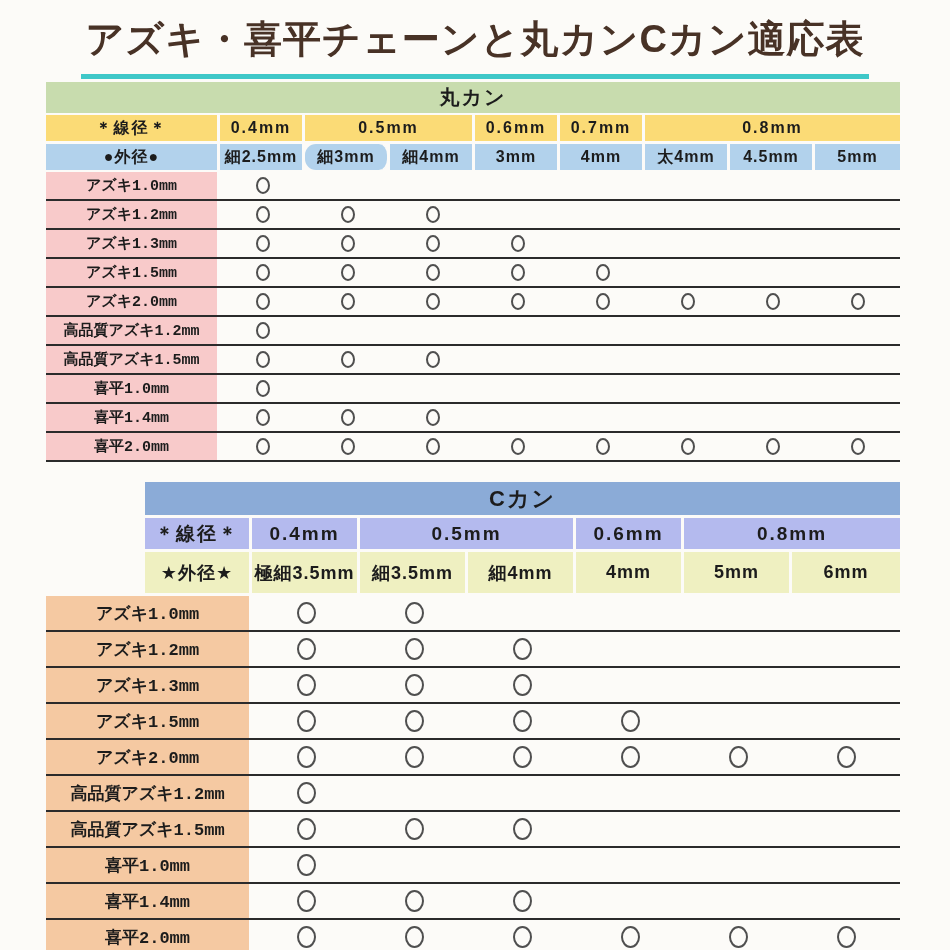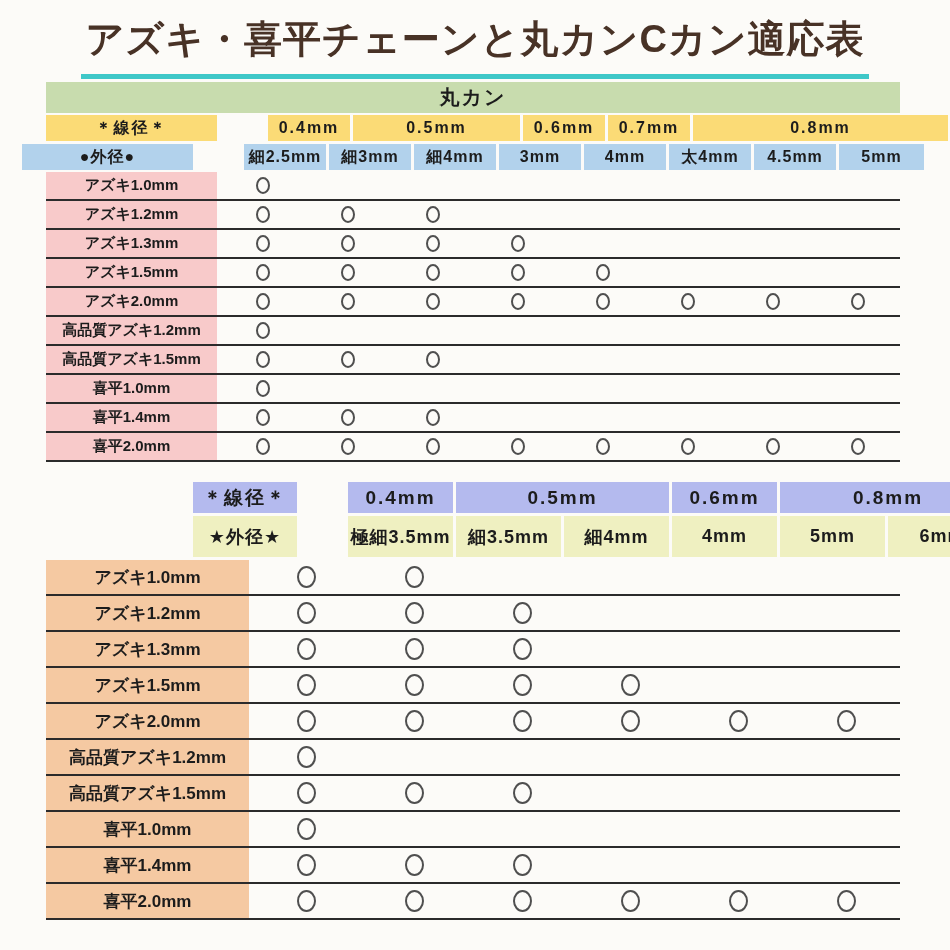--- a/index.html
+++ b/index.html
@@ -16,39 +16,39 @@
   .title-text{
     display:inline-block;
     font-size:38px;font-weight:700;letter-spacing:1px;
     color:var(--title-text,#483226);
     border-bottom:5px solid var(--title-underline,#3fc8c8);
     padding:0 4px 9px 4px;
   }
 
   
   .tbl{position:absolute;left:46px;width:854px;}
-  .trow{display:flex;width:100%;gap:48px;}
+  .trow{display:flex;width:100%;}
   .hcell,.lab,.thead{
     display:flex;align-items:center;justify-content:center;
     font-weight:700;
   }
   .hcell{border-right:3px solid var(--background,#fcfbf8);}
   .hcell:last-child{border-right:none;}
   .lab{border-right:3px solid var(--background,#fcfbf8);}
   .cells{display:flex;flex:1;}
   .sp{width:99px;flex:none;}
 
   .drow{
     display:flex;width:100%;
     border-bottom:2px solid var(--row-line,#2b2b2b);
     align-items:stretch;
   }
   .dlab{
     display:flex;align-items:center;justify-content:center;
-    font-weight:700;flex:none;
+    font-weight:700;flex:none;font-family:Liberation Mono, monospace;
   }
   .dcell{display:flex;align-items:center;justify-content:center;flex:none;}
   .ring{border-radius:50%;background:transparent;}
 
   
   .t1{top:82px;}
   .t1 .thead{
     height:31px;width:100%;background:var(--maru-header-bg,#c8dcae);
     font-size:20px;margin-bottom:2px;letter-spacing:2px;
   }
@@ -94,21 +94,21 @@
         <div class="hcell" style="width: 85px;">0.6mm</div>
         <div class="hcell" style="width: 85px;">0.7mm</div>
         <div class="hcell" style="width: 255px;">0.8mm</div>
       </div>
   </div>
 
   <div class="trow od-row">
     <div class="lab">●外径●</div>
     <div class="cells" id="t1-od">
         <div class="hcell" style="width: 85px;">細2.5mm</div>
-        <div class="hcell" style="width: 85px;">細3mm</div>
+        <div class="hcell" style="width: 85px; border-radius: 11px;">細3mm</div>
         <div class="hcell" style="width: 85px;">細4mm</div>
         <div class="hcell" style="width: 85px;">3mm</div>
         <div class="hcell" style="width: 85px;">4mm</div>
         <div class="hcell" style="width: 85px;">太4mm</div>
         <div class="hcell" style="width: 85px;">4.5mm</div>
         <div class="hcell" style="width: 85px;">5mm</div>
       </div>
   </div>
 
   <div id="t1-rows">
@@ -293,20 +293,24 @@
           <div class="ring"></div>
         </div>
         <div class="dcell" style="width: 85px;">
           <div class="ring"></div>
         </div>
       </div>
     </div>
 </div>
 
 <div class="tbl t2">
+  <div class="trow">
+    <div class="sp"></div>
+    <div class="thead">Cカン</div>
+  </div>
 
   <div class="trow wire-row">
     <div class="sp"></div>
     <div class="lab">＊線径＊</div>
     <div class="cells" id="t2-wire">
         <div class="hcell" style="width: 108px;">0.4mm</div>
         <div class="hcell" style="width: 216px;">0.5mm</div>
         <div class="hcell" style="width: 108px;">0.6mm</div>
         <div class="hcell" style="width: 216px;">0.8mm</div>
       </div>

